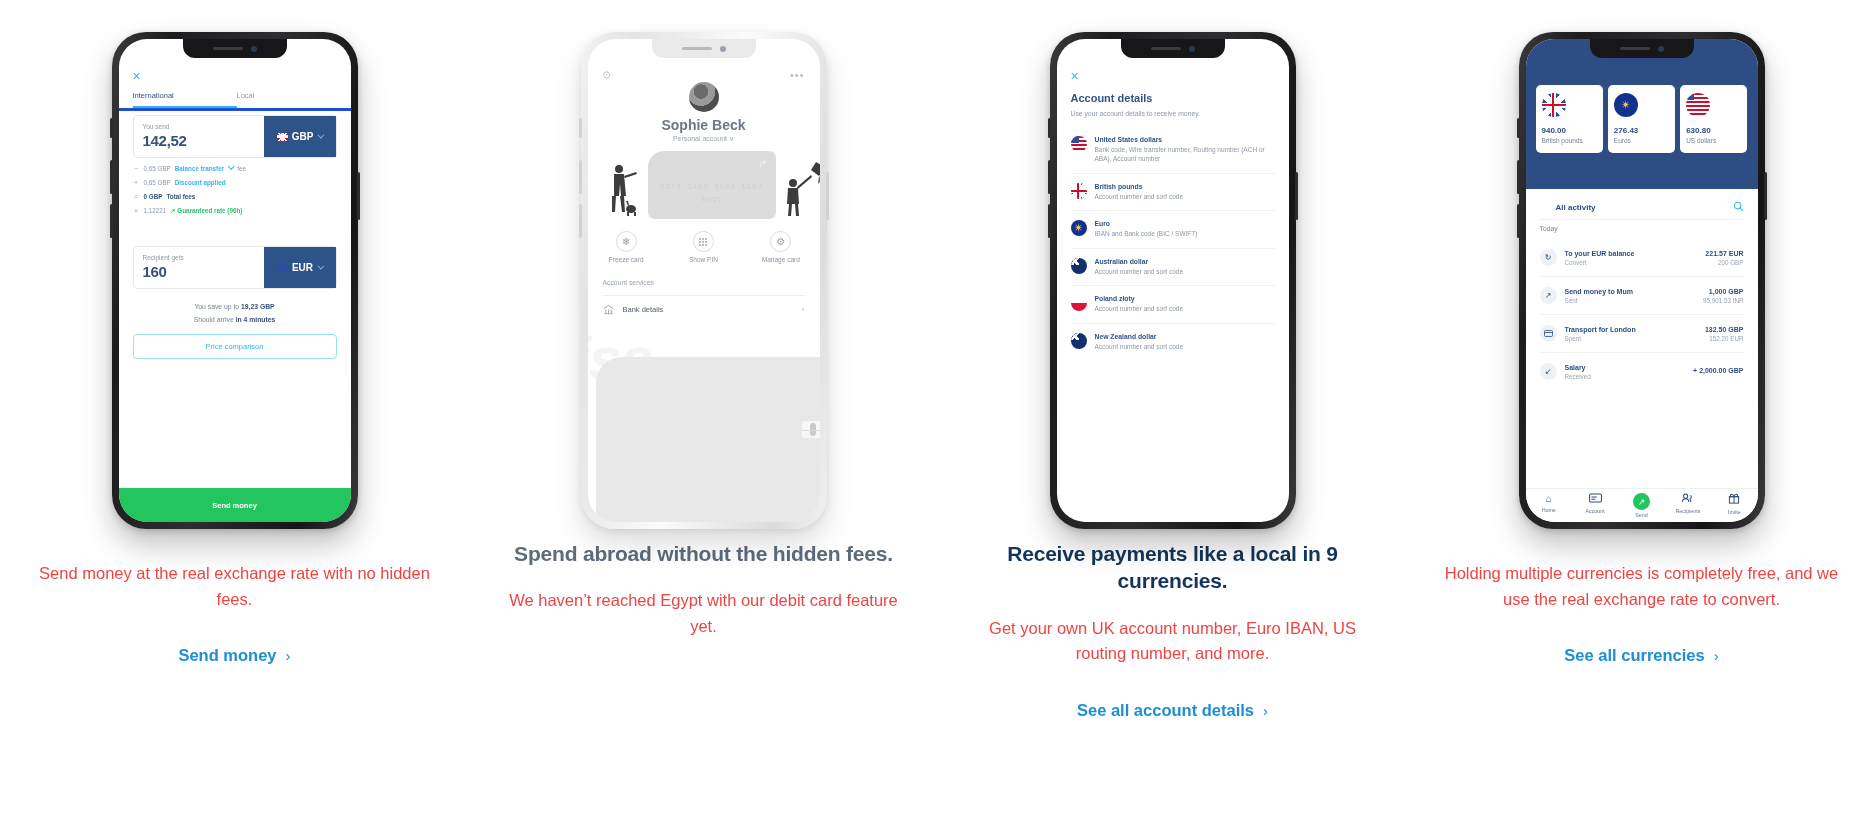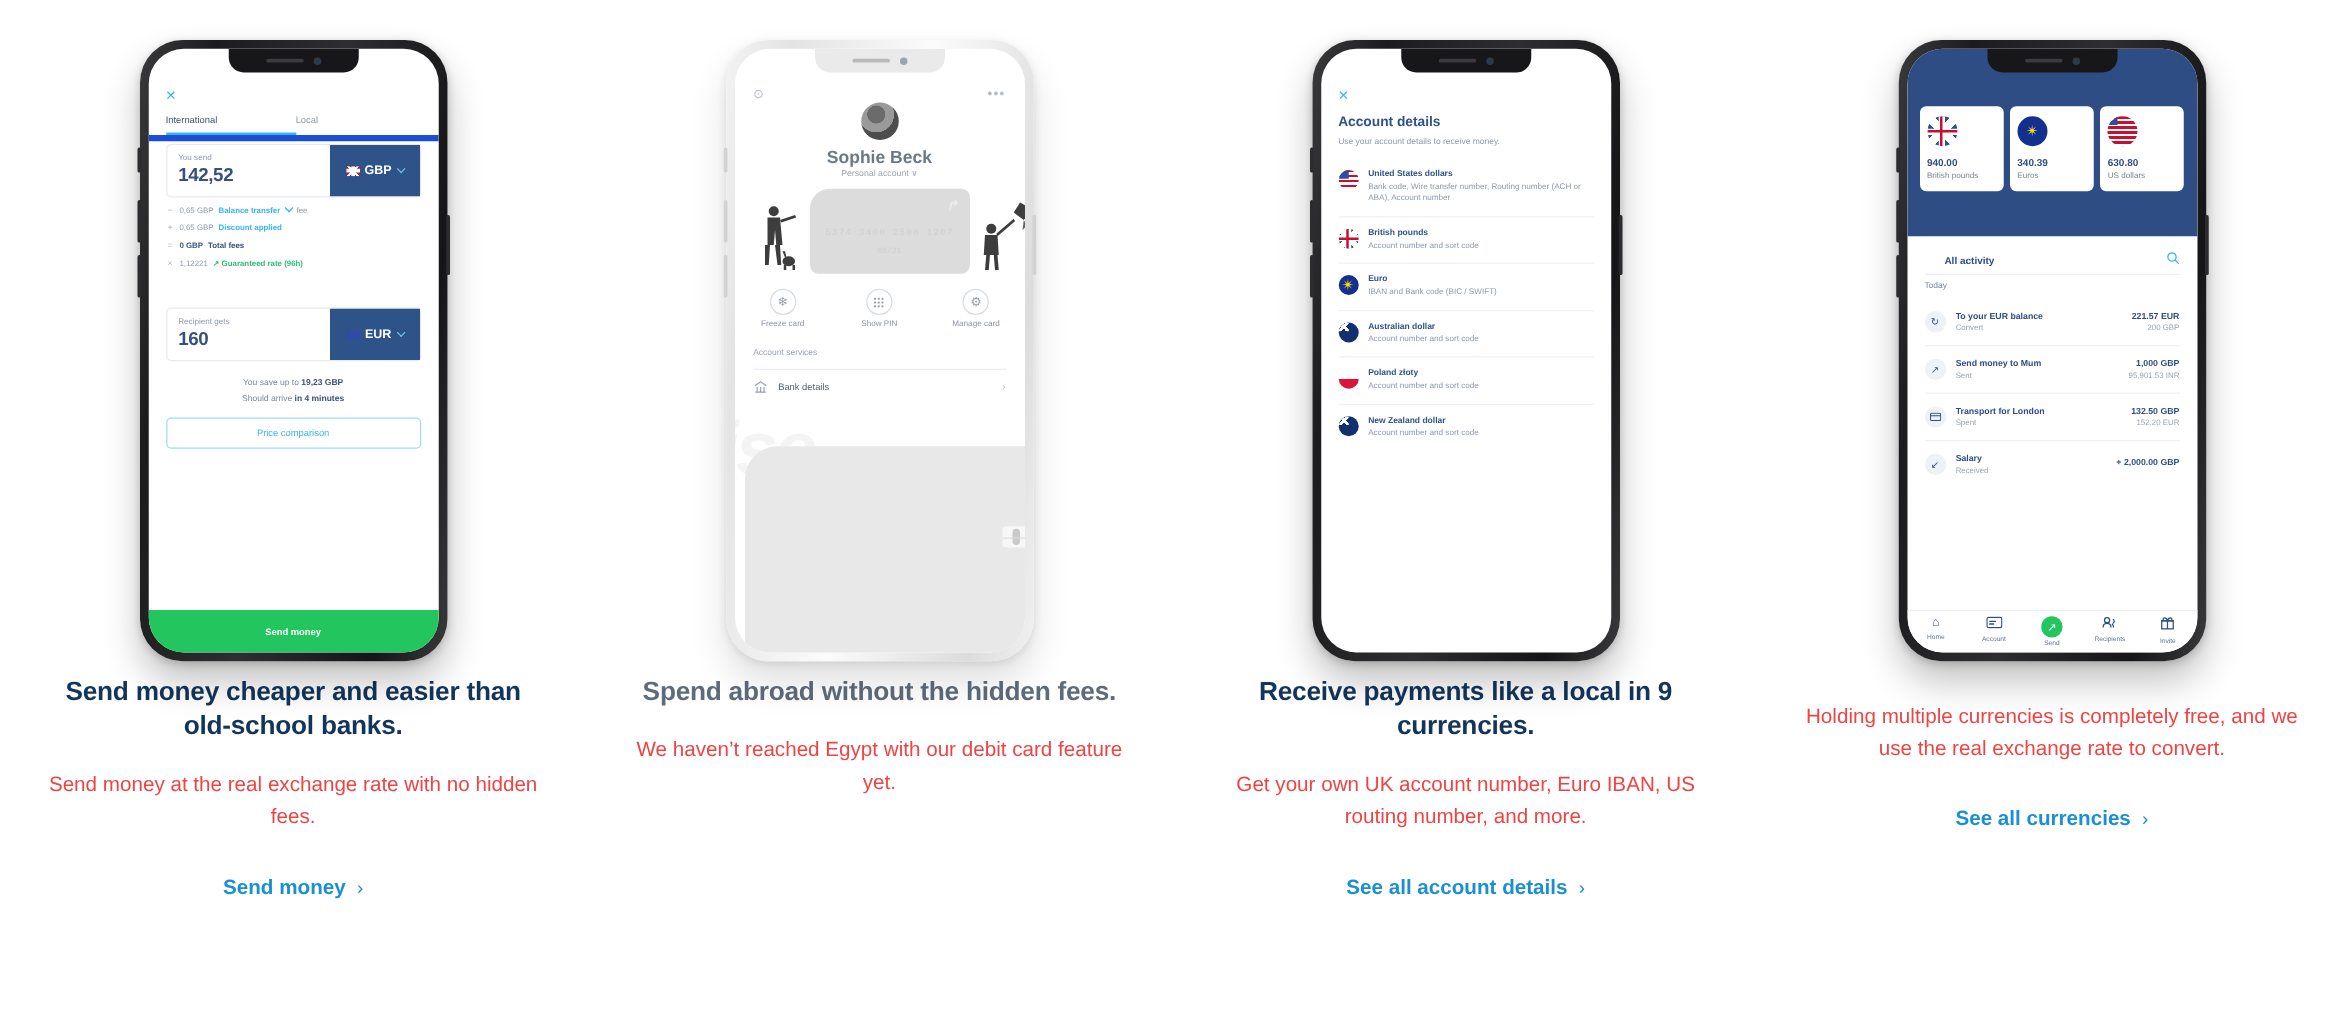--- a/index.html
+++ b/index.html
@@ -49,21 +49,21 @@
   .bs-l1 { left: -2px; top: 86px; width: 3px; height: 20px; }
   .bs-l2 { left: -2px; top: 128px; width: 3px; height: 34px; }
   .bs-l3 { left: -2px; top: 172px; width: 3px; height: 34px; }
   .bs-r1 { right: -2px; top: 140px; width: 3px; height: 48px; }
 
   
   .app { position: absolute; inset: 0; font-size: 7px; color: #37517e; }
 
   
   .p1-close { position:absolute; left:14px; top:30px; font-size:14px; color:#37b4f0; line-height:1; font-weight:300;}
-  .p1-tabs { position:absolute; top:52px; left:0; right:0; display:flex; padding:0 14px; border-bottom:5px solid #1d4ed8; }
+  .p1-tabs { position:absolute; top:52px; left:0; right:0; display:flex; padding:0 14px; border-bottom:3px solid #1d4ed8; }
   .p1-tab { font-size:7.5px; color:#8d99a8; padding-bottom:6px; }
   .p1-tab.active { color:#37517e; border-bottom:2px solid #37b4f0; }
   .p1-tab.t1 { width:104px; }
   .p1-box { position:absolute; left:14px; right:14px; border:1px solid #e6e9ed; border-radius:4px; background:#fff; height:43px; display:flex; }
   .p1-box.send { top:76px; }
   .p1-box.recv { top:207px; }
   .p1-box .left { flex:1; padding:7px 9px; }
   .p1-box .lbl { font-size:6.5px; color:#8d99a8; }
   .p1-box .amt { font-size:15px; font-weight:700; color:#37517e; margin-top:2px; letter-spacing:-.3px;}
   .p1-cur { width:72px; background:#2e5389; color:#fff; display:flex; align-items:center; justify-content:center; gap:4px; font-size:10px; font-weight:700; }
@@ -256,21 +256,20 @@
                 <div><span>You save up to </span><b>19,23 GBP</b></div>
                 <div><span>Should arrive </span><b>in 4 minutes</b></div>
               </div>
               <div class="p1-pc">Price comparison</div>
               <div class="p1-send">Send money</div>
             </div>
           </div>
         </div>
       </div>
       <div class="caption">
-        <div class="cap-h">Send money cheaper and easier than old-school banks.</div>
         <div class="cap-p">Send money at the real exchange rate with no hidden fees.</div>
         <div class="cap-l">
           <span>Send money</span>
           <span class="ar">›</span>
         </div>
       </div>
     </div>
 
     <div class="col">
       <div class="phone-area">
@@ -457,21 +456,21 @@
             <div class="app">
               <div class="p4-head"></div>
               <div class="p4-cards">
                 <div class="p4-card">
                   <div class="cf fl-gb2"></div>
                   <div class="cv">940.00</div>
                   <div class="cn">British pounds</div>
                 </div>
                 <div class="p4-card">
                   <div class="cf fl-eu2"></div>
-                  <div class="cv">340.39</div>
+                  <div class="cv">276.43</div>
                   <div class="cn">Euros</div>
                 </div>
                 <div class="p4-card">
                   <div class="cf fl-us"></div>
                   <div class="cv">630.80</div>
                   <div class="cn">US dollars</div>
                 </div>
               </div>
               <div class="p4-act">
                 <span class="t">All activity</span>

